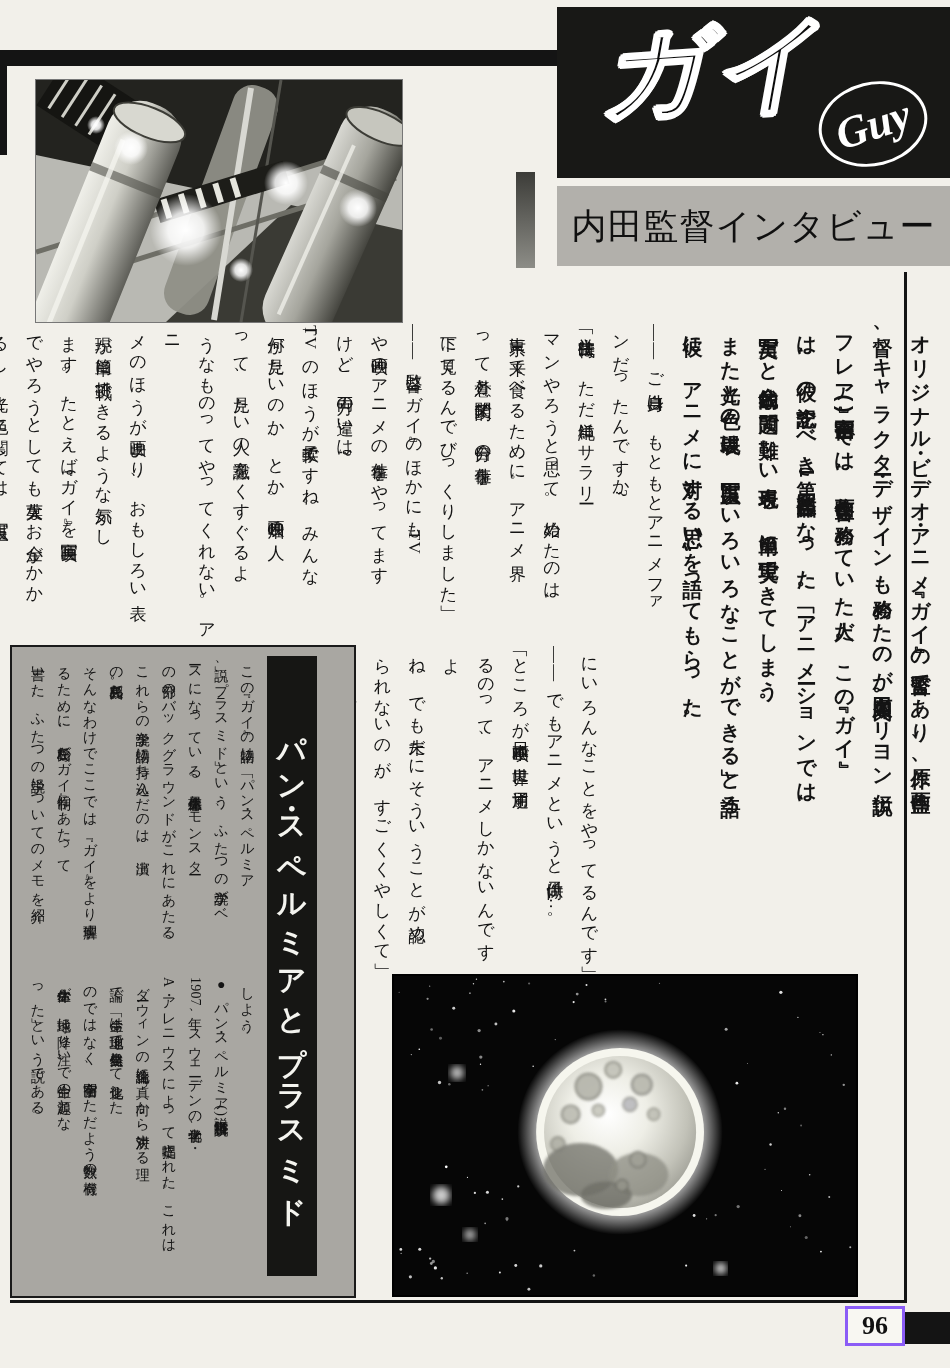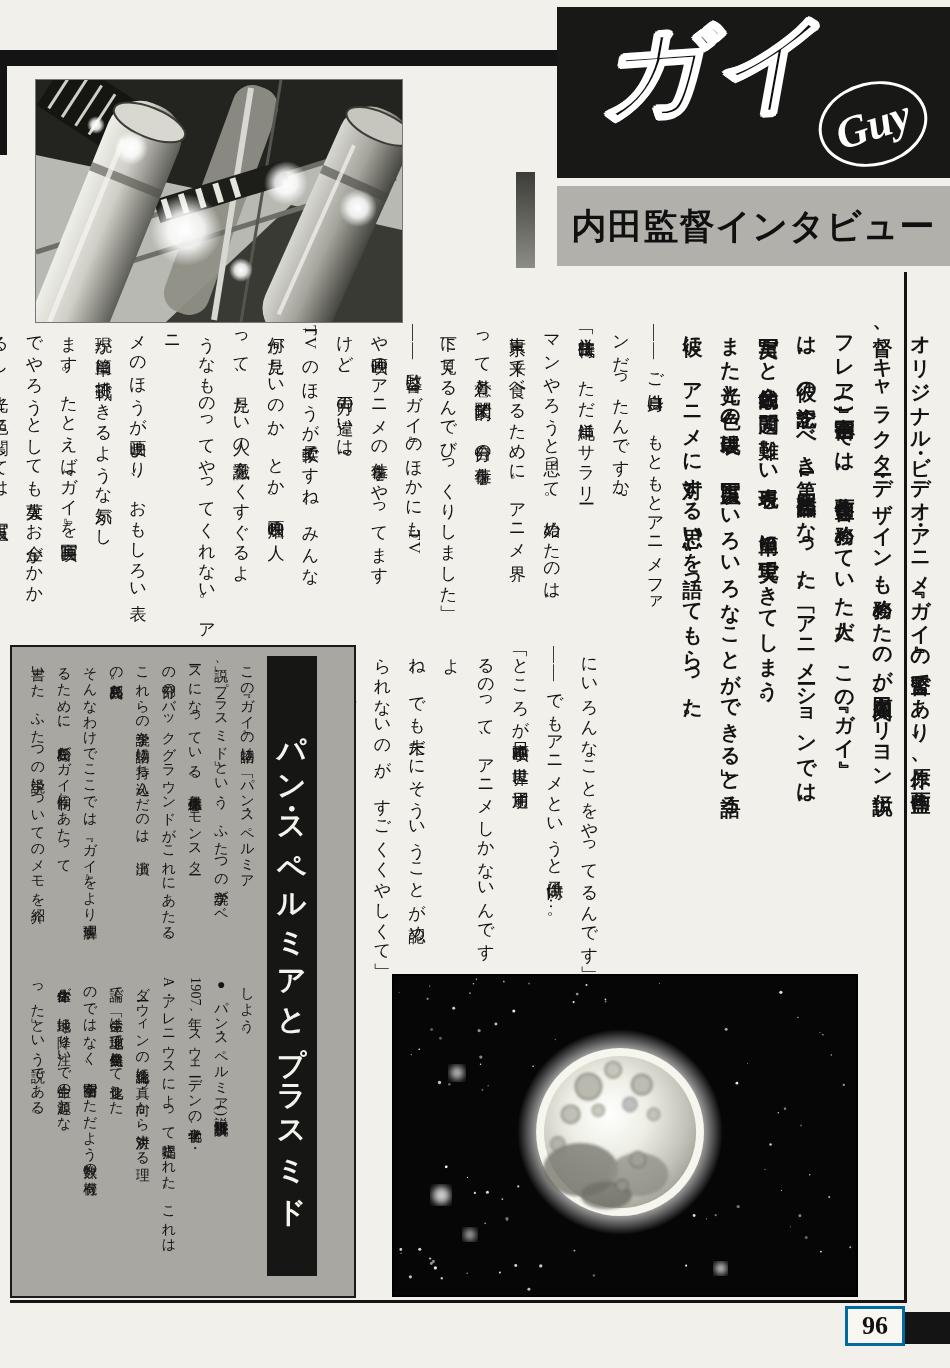--- a/index.html
+++ b/index.html
@@ -29,21 +29,21 @@
     font-size:44px;color:#fff;transform:rotate(-4deg);
   }
   
   .header-stripe{position:absolute;left:516px;top:172px;width:19px;height:96px;
     background:linear-gradient(to bottom,#3c3c38,#8d8d87);}
   .header-bar{
     position:absolute;left:557px;top:186px;width:393px;height:80px;background:#b2b0ab;
     display:flex;align-items:center;justify-content:center;
   }
   .header-title{
-    font-family:"Liberation Sans","DejaVu Sans",sans-serif;font-weight:700;
+    font-family:"Liberation Sans","DejaVu Sans",sans-serif;font-weight:400;
     font-size:35px;letter-spacing:1px;color:#101010;
   }
   
   .machinery{position:absolute;left:35px;top:79px;width:366px;height:242px;border:1px solid #777;}
   .planet-photo{position:absolute;left:392px;top:974px;width:466px;height:323px;background:#060606;border:2px solid #000;box-sizing:border-box;}
   .machinery svg,.planet-photo svg{display:block;width:100%;height:100%;}
   
   .vtext{
     position:absolute;writing-mode:vertical-rl;-webkit-writing-mode:vertical-rl;
     text-orientation:mixed;white-space:pre-line;color:#141414;
@@ -75,21 +75,21 @@
   .sidebar-body{left:10px;top:330px;width:238px;height:315px;}
   
   .top-rule{left:0;top:50px;width:557px;height:16px;}
   .left-rule{left:0;top:50px;width:7px;height:105px;}
   .right-rule{left:904px;top:272px;width:3px;height:1031px;}
   .bottom-rule{left:10px;top:1300px;width:897px;height:3px;}
   
   .pagenum-strip{position:absolute;left:878px;top:1312px;width:72px;height:32px;background:#141414;}
   .pagenum-box{
     position:absolute;left:845px;top:1306px;width:60px;height:40px;background:#f8f7f2;
-    border:3px solid #0369a1;box-sizing:border-box;
+    border:3px solid #8b5cf6;box-sizing:border-box;
     display:flex;align-items:center;justify-content:center;text-align:center;
   }
   .pagenum{font-family:"Liberation Serif","DejaVu Serif",serif;font-weight:700;font-size:26px;color:#111;}
 </style>
 </head>
 <body>
 
 <div class="page">
 
   <div class="rule top-rule"></div>

